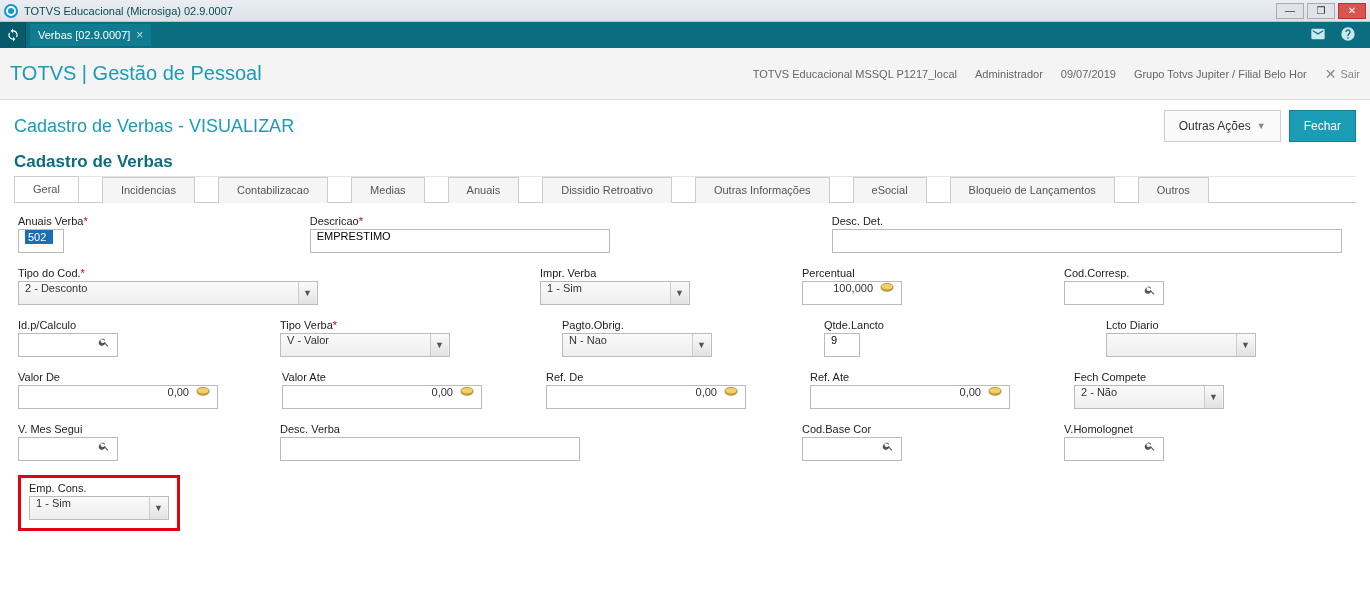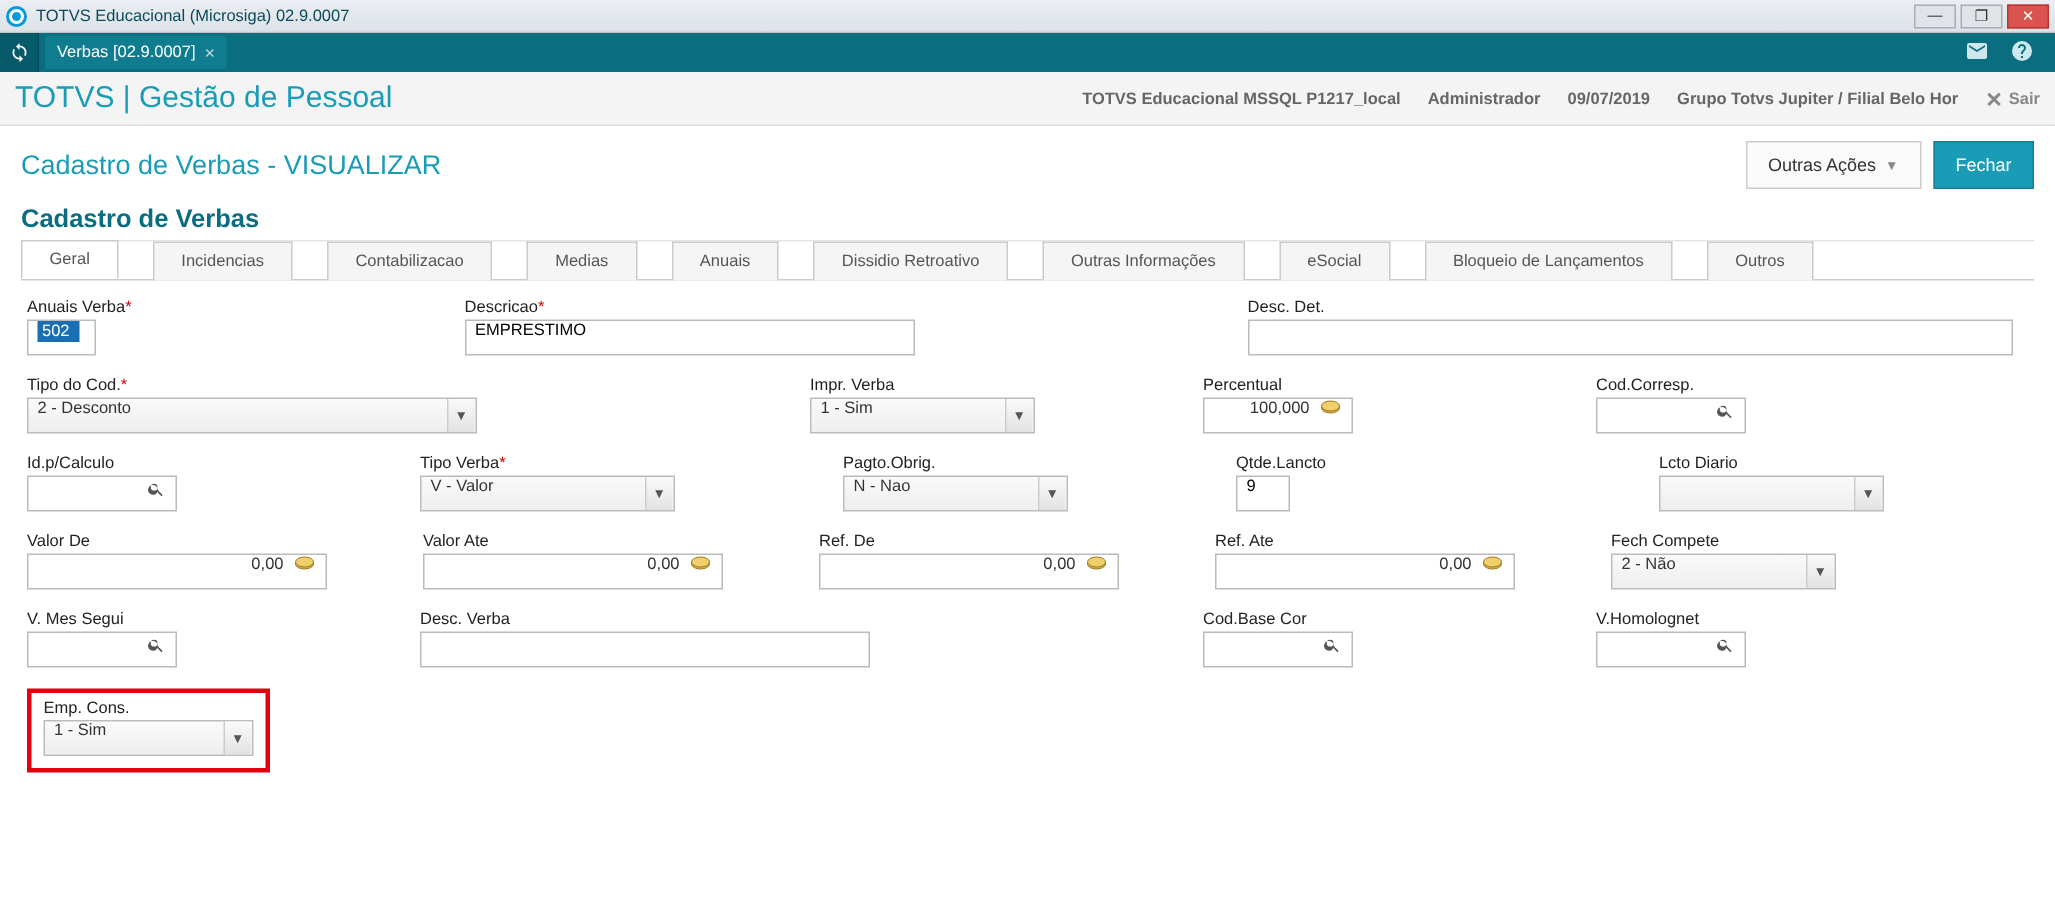--- a/index.html
+++ b/index.html
@@ -17,23 +17,23 @@
 
 .tabbar { background:#0a6e80; height:26px; display:flex; align-items:center; color:#fff; }
 .tabbar .refresh-btn { width:26px; height:26px; background:#075a69; display:flex; align-items:center; justify-content:center; border-right:1px solid #064d59; cursor:pointer; }
 .tabbar .refresh-btn svg { width:14px; height:14px; fill:#fff; }
 .tabbar .doc-tab { background:#0f7c8f; height:22px; margin-left:4px; padding:0 8px; display:flex; align-items:center; font-size:11px; border-radius:2px 2px 0 0; gap:6px; }
 .tabbar .tab-close { font-size:12px; cursor:pointer; opacity:0.7; }
 .tabbar .right-icons { margin-left:auto; display:flex; gap:14px; padding-right:14px; }
 .tabbar .right-icons svg { width:16px; height:16px; fill:#cde8ec; cursor:pointer; }
 
 
-.modulebar { height:36px; display:flex; align-items:center; padding:0 10px; background:#f4f4f4; border-bottom:1px solid #ddd; }
+.modulebar { height:52px; display:flex; align-items:center; padding:0 10px; background:#f4f4f4; border-bottom:1px solid #ddd; }
 .module-title { font-size:20px; color:#1a9cb7; font-weight:400; }
-.module-right { margin-left:auto; display:flex; align-items:center; gap:18px; font-size:11px; color:#666;font-weight:bold; }
+.module-right { margin-left:auto; display:flex; align-items:center; gap:18px; font-size:11px; color:#666; }
 .exit { display:flex; align-items:center; gap:4px; cursor:pointer; color:#888; }
 .exit-x { font-size:14px; }
 
 
 .page-wrap { padding:10px 14px; }
 .page-hdr { display:flex; align-items:center; margin-bottom:10px; }
 .page-hdr-title { color:#1a9cb7; font-size:18px; }
 .page-hdr-actions { margin-left:auto; display:flex; gap:8px; }
 .btn { padding:8px 14px; font-size:12px; border:1px solid #ccc; background:#fafafa; cursor:pointer; display:flex; align-items:center; gap:6px; }
 .btn-primary { background:#1a9cb7; color:#fff; border-color:#148199;align-items:flex-end; }

